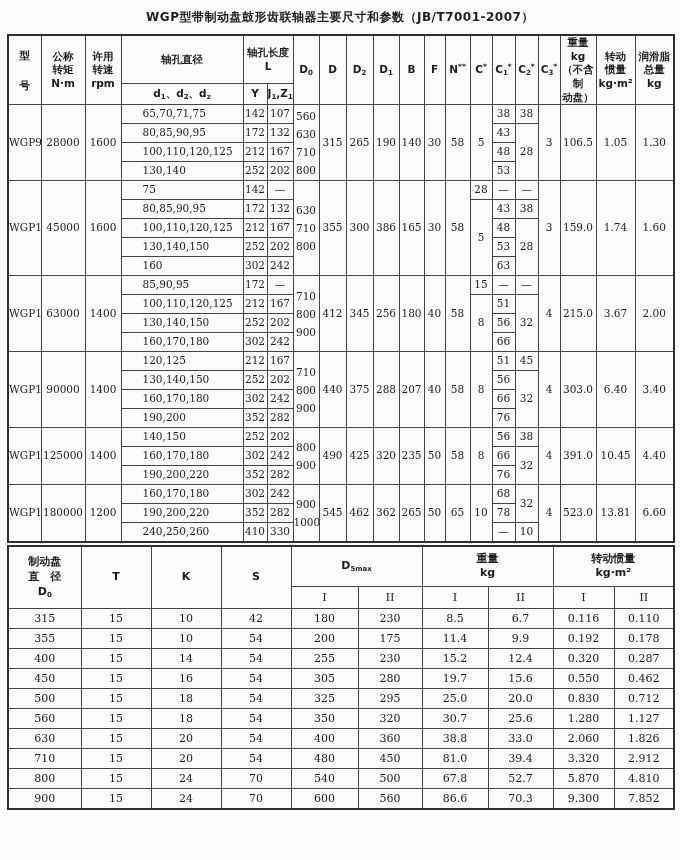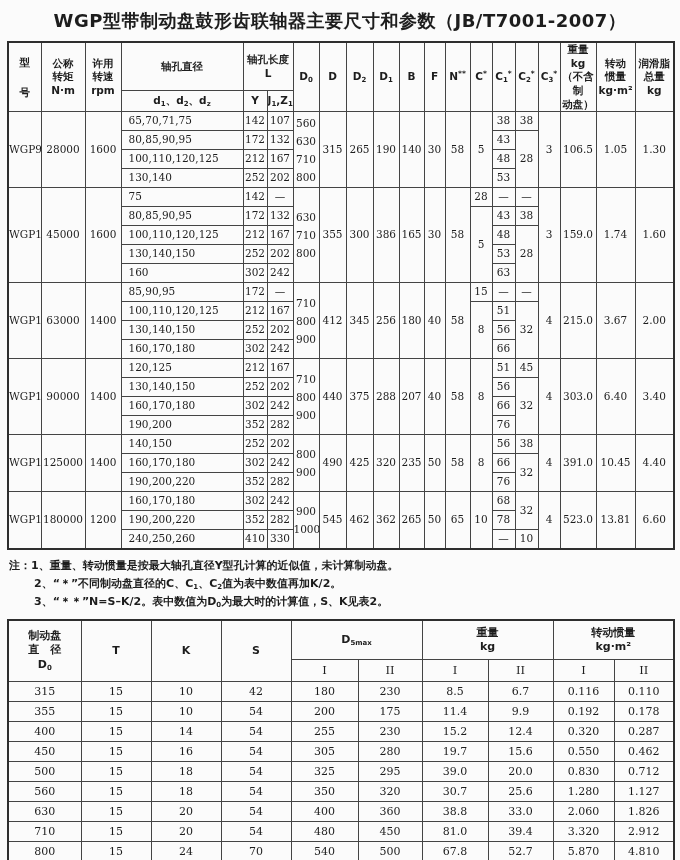--- a/index.html
+++ b/index.html
@@ -4,35 +4,35 @@
 <style>
   html,body{margin:0;padding:0;}
   body{
     width:680px;height:860px;
     background:#fbfbfb;color:#1d1d1d;
     font-family:"DejaVu Serif","Liberation Serif",serif;
   }
   .page{padding:6px 7px 0 7px;}
   .title{
     font-family:"DejaVu Sans","Liberation Sans",sans-serif;
-    font-weight:bold;font-size:18px;text-align:center;
+    font-weight:bold;font-size:12px;text-align:center;
     margin:3px 0 8px 0;letter-spacing:0.5px;
   }
   table{border-collapse:collapse;table-layout:fixed;width:666px;border:2px solid #2e2e2e;}
   th,td{
     border:1px solid #444;text-align:center;vertical-align:middle;
     padding:0;overflow:hidden;
   }
   th{
     font-family:"DejaVu Sans","Liberation Sans",sans-serif;
     font-weight:bold;font-size:10.5px;line-height:1.3;white-space:pre-line;text-align:center;
   }
   #t1 td{font-size:10.5px;height:18px;line-height:1.1;}
   #t1 .mh{line-height:2.9;}
-  #t1 .bores{text-align:left;padding-left:7px;}
+  #t1 .bores{text-align:left;padding-left:21px;}
   #t1 .d0{white-space:pre-line;line-height:18px;}
   sub{font-size:7px;vertical-align:-2px;line-height:0;}
   sup{font-size:7.5px;vertical-align:4px;line-height:0;}
   th sub{font-size:7px;}
   .notes{
     font-family:"DejaVu Sans","Liberation Sans",sans-serif;
     font-weight:bold;font-size:11px;margin:7px 0 8px 2px;line-height:1.62;
   }
   .notes .n2{padding-left:25px;}
   #t2{margin-top:2px;}
@@ -370,25 +370,20 @@
       <tr>
         <td class="bores">240,250,260</td>
         <td>410</td>
         <td>330</td>
         <td>—</td>
         <td>10</td>
       </tr>
     </tbody>
   </table>
 
-  <div class="notes">
-    <div>注：1、重量、转动惯量是按最大轴孔直径Y型孔计算的近似值，未计算制动盘。</div>
-    <div class="n2"><span>2、“＊”不同制动盘直径的C、C</span><sub>1</sub><span>、C</span><sub>2</sub><span>值为表中数值再加K/2。</span></div>
-    <div class="n2"><span>3、“＊＊”N=S–K/2。表中数值为D</span><sub>0</sub><span>为最大时的计算值，S、K见表2。</span></div>
-  </div>
 
   <table id="t2">
     <colgroup>
       <col style="width:73px">
         <col style="width:70px">
         <col style="width:70px">
         <col style="width:70px">
       <col style="width:67px">
         <col style="width:64px">
         <col style="width:66px">
@@ -467,21 +462,21 @@
           <td>0.550</td>
           <td>0.462</td>
         </tr>
       <tr>
           <td>500</td>
           <td>15</td>
           <td>18</td>
           <td>54</td>
           <td>325</td>
           <td>295</td>
-          <td>39.0</td>
+          <td>25.0</td>
           <td>20.0</td>
           <td>0.830</td>
           <td>0.712</td>
         </tr>
       <tr>
           <td>560</td>
           <td>15</td>
           <td>18</td>
           <td>54</td>
           <td>350</td>

